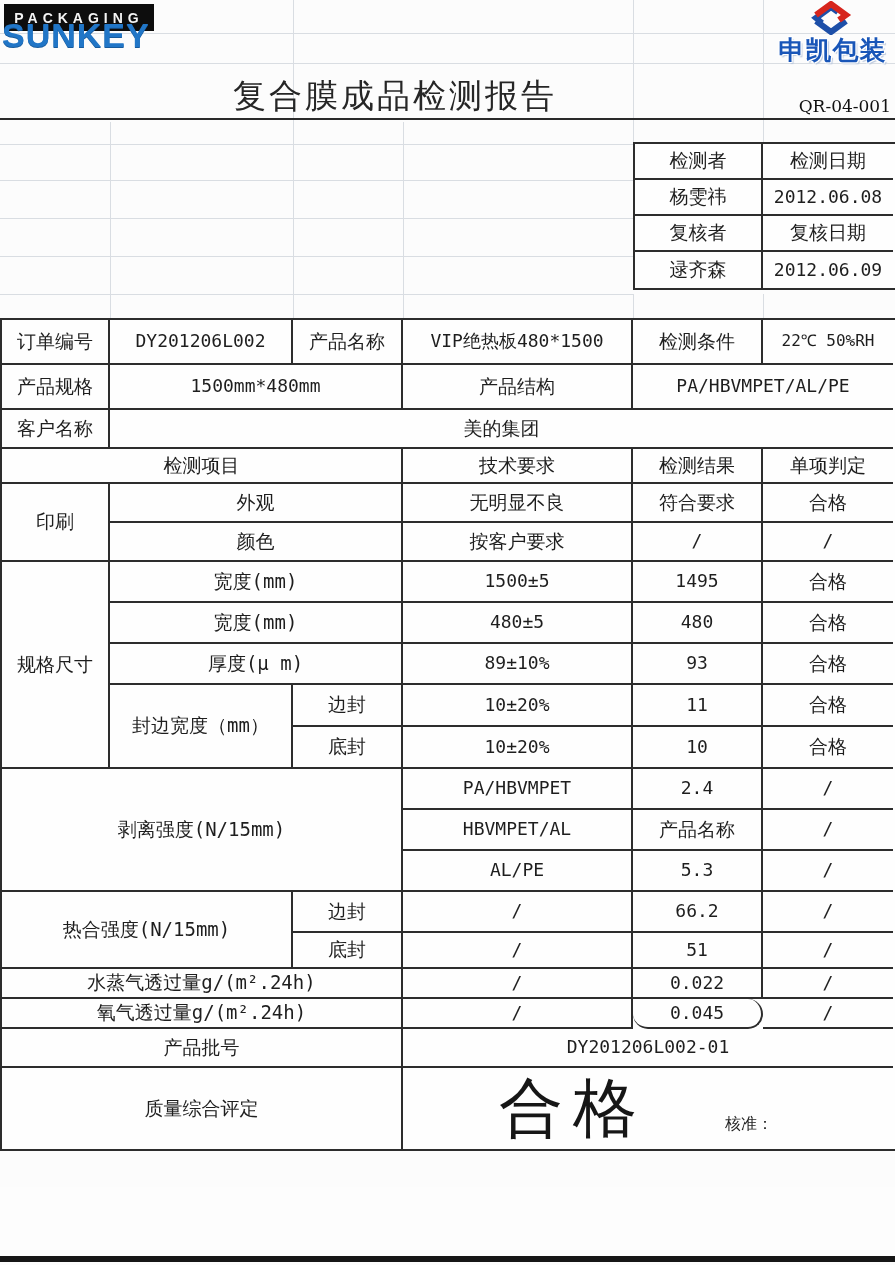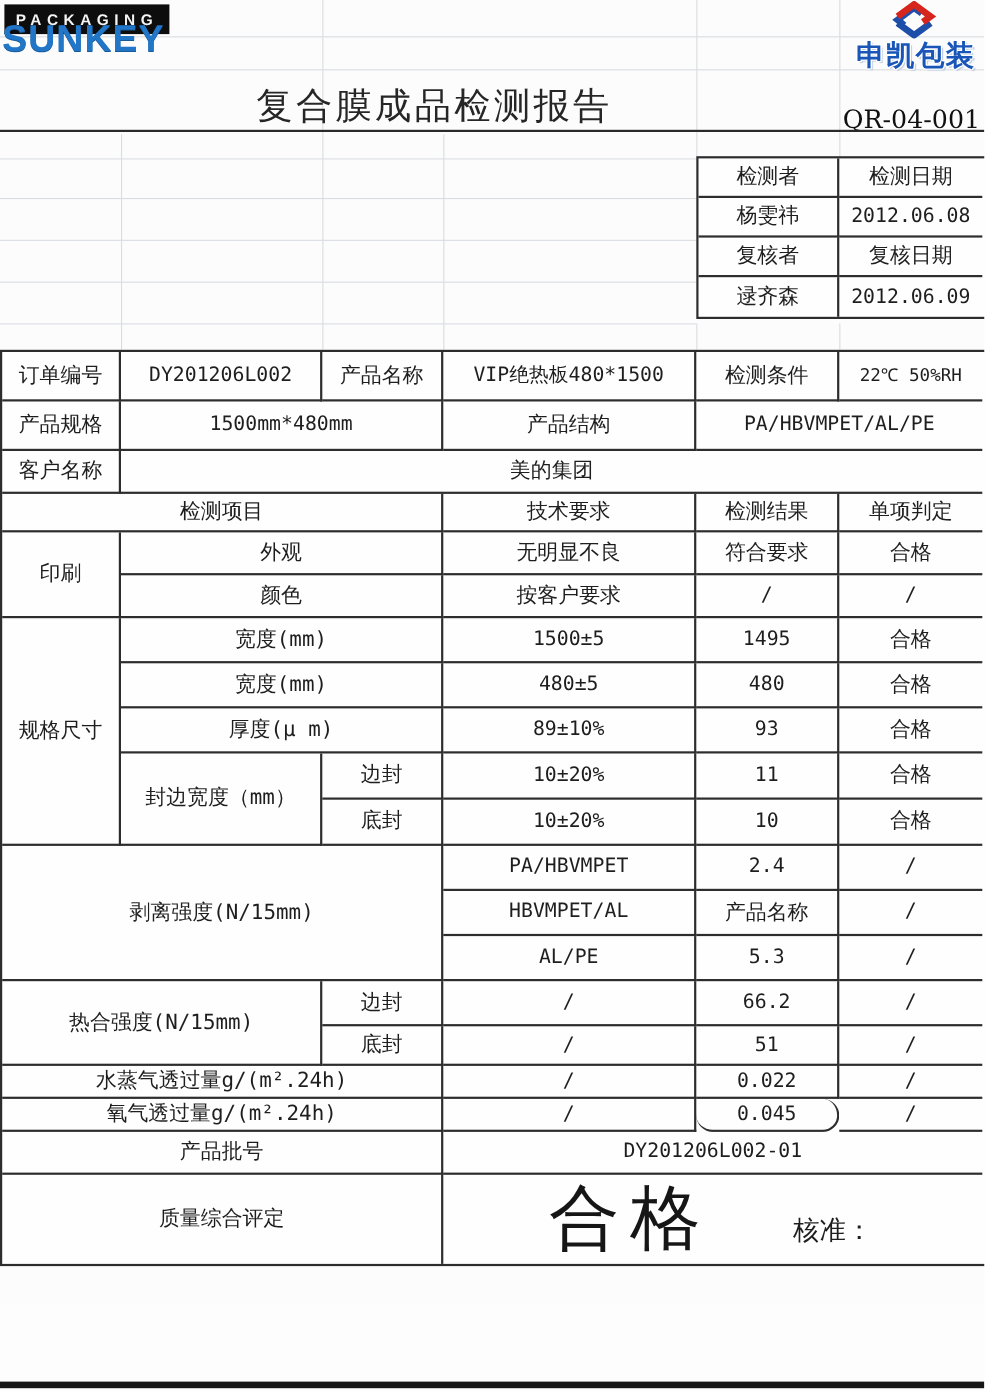--- a/index.html
+++ b/index.html
@@ -34,21 +34,21 @@
     letter-spacing:1px;
     text-shadow:-1px -1px 0 #fff,1px -1px 0 #fff,-1px 1px 0 #fff,1px 1px 0 #fff,2px 2px 1px #bcc9dd;
     white-space:nowrap;
   }
   .doc-title{
     position:absolute;left:0;top:74px;width:790px;text-align:center;
     font-size:33px;letter-spacing:3px;color:#262626;
   }
   .doc-code{
     position:absolute;right:4px;top:96px;
-    font-family:"DejaVu Serif","Liberation Serif",serif;font-size:23px;color:#111;
+    font-family:"DejaVu Serif","Liberation Serif",serif;font-size:17px;color:#111;
   }
   .title-rule{position:absolute;left:0;top:118px;width:895px;height:2px;background:#2a2a2a;}
   
   .cell{
     display:flex;align-items:center;justify-content:center;text-align:center;
     border-right:2px solid var(--bd);border-bottom:2px solid var(--bd);
     box-sizing:border-box;font-size:19px;line-height:1.15;padding:0 2px;
   }
   .lc{border-right:none;}
   .lr{border-bottom:none;}
@@ -61,21 +61,21 @@
   }
   .maintable{
     position:absolute;left:0;top:318px;width:895px;
     display:grid;
     grid-template-columns:108px 183px 110px 230px 130px 130px;
     grid-template-rows:45px 45px 39px 35px 39px 39px 41px 41px 41px 42px 42px 41px 41px 41px 41px 36px 30px 30px 39px 81px;
     border:2px solid var(--bd);background:#fefefe;
   }
   .final-cell{position:relative;}
   .final-grade{font-size:64px;letter-spacing:10px;color:#161616;margin-right:150px;}
-  .approve{position:absolute;right:100px;bottom:16px;font-size:24px;margin-top:19px;}
+  .approve{position:absolute;right:120px;bottom:16px;font-size:16px;margin-top:19px;}
   .bottom-box{
     position:absolute;left:0;top:1187px;width:895px;height:69px;
     border-bottom:6px solid #161616;background:#fdfdfd;
   }
 </style>
 </head>
 <body>
 
 <div class="sheet">
 

